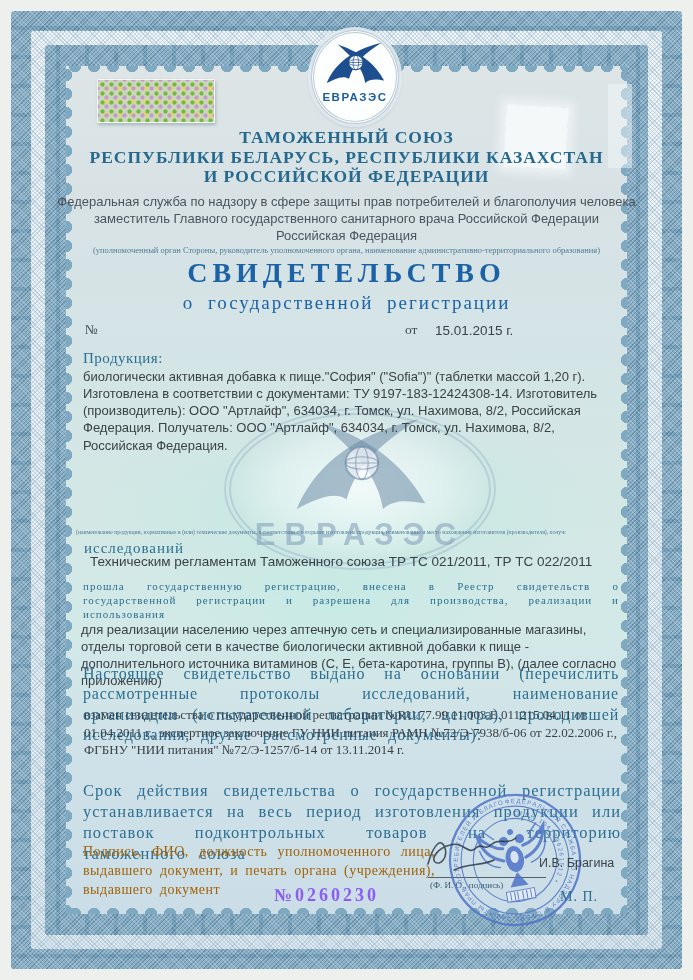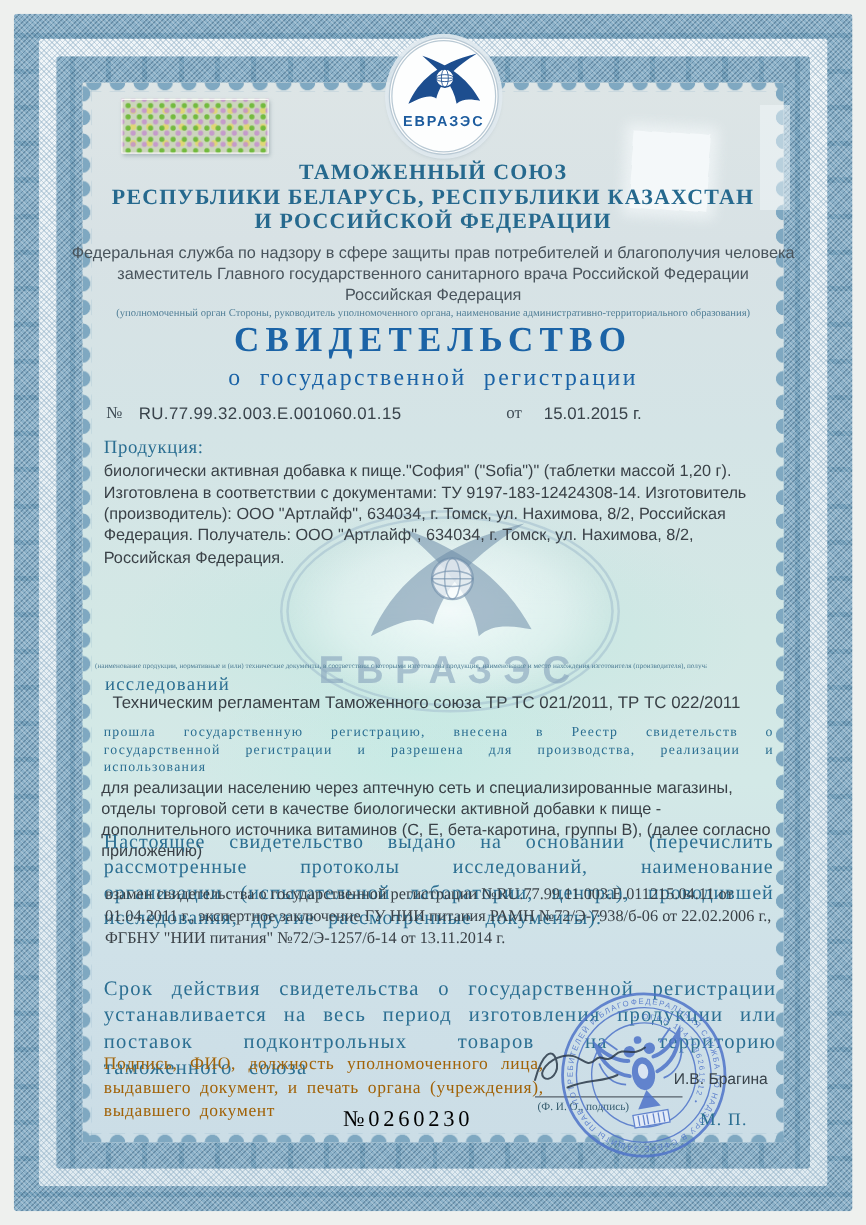--- a/index.html
+++ b/index.html
@@ -87,21 +87,21 @@
   .reg-statement{top:580px;left:83px;width:536px;font-size:11px;letter-spacing:1px;word-spacing:14px;}
   .usage{top:622px;left:81px;width:541px;font-family:"Liberation Sans",sans-serif;font-size:13px;line-height:1.3;color:#3a4147;}
   .basis-statement{top:664px;left:83px;width:536px;font-size:16px;letter-spacing:.8px;word-spacing:6px;}
   .basis-docs{top:706px;left:84px;width:538px;font-family:Liberation Serif, serif;font-size:13px;line-height:1.35;color:#3a4147;}
   .validity{top:781px;left:83px;width:538px;font-size:16.5px;letter-spacing:1px;word-spacing:8px;}
   .sign-instr{top:843px;left:83px;width:352px;font-size:14px;line-height:1.35;letter-spacing:.5px;word-spacing:3px;color:#a16207;text-align:justify;}
   .sig-line{top:877px;left:428px;width:118px;border-top:1px solid #55606a;height:0;z-index:2;}
   .sig-caption{top:880px;left:430px;font-size:9px;color:#375d70;z-index:2;}
   .signer-name{top:856px;left:539px;font-family:"Liberation Sans",sans-serif;font-size:12.5px;color:#39434b;z-index:5;}
   .mp{top:889px;left:560px;font-size:14px;letter-spacing:1px;color:#2c6f92;z-index:5;}
-  .serial{top:885px;left:0;right:40px;text-align:center;font-size:18px;letter-spacing:3px;color:#000000;z-index:4;}
+  .serial{top:885px;left:0;right:40px;text-align:center;font-size:18px;letter-spacing:3px;color:#8b5cf6;z-index:4;font-weight:bold;}
   .signature{position:absolute;left:424px;top:830px;width:96px;height:48px;z-index:4;}
   .stamp{position:absolute;left:447px;top:792px;width:136px;height:136px;z-index:3;opacity:.85;transform:rotate(-10deg);}
 </style>
 </head>
 <body>
 
 <div class="page">
 
   <div class="band"></div>
   <div class="ribbon"></div>
@@ -162,21 +162,20 @@
       <div>заместитель Главного государственного санитарного врача Российской Федерации</div>
       <div>Российская Федерация</div>
     </div>
   </div>
 
   <div class="tz title">СВИДЕТЕЛЬСТВО</div>
   <div class="tz subtitle">о государственной регистрации</div>
 
   <div class="tz numrow">
     <span class="no">№</span>
-    <span class="numval">RU.77.99.32.003.E.001060.01.15</span>
     <span class="ot">от</span>
     <span class="dateval">15.01.2015 г.</span>
   </div>
 
   <div class="tz product">
     <div class="p-label">Продукция:</div>
     <div class="p-desc">биологически активная добавка к пище."София" ("Sofia")" (таблетки массой 1,20 г). Изготовлена в соответствии с документами: ТУ 9197-183-12424308-14. Изготовитель (производитель): ООО "Артлайф", 634034, г. Томск, ул. Нахимова, 8/2, Российская Федерация.  Получатель: ООО "Артлайф", 634034, г. Томск, ул. Нахимова, 8/2, Российская Федерация.</div>
   </div>
   <div class="tz note2">(наименование продукции, нормативные и (или) технические документы, в соответствии с которыми изготовлена продукция, наименование и место нахождения изготовителя (производителя), получателя)</div>
 

